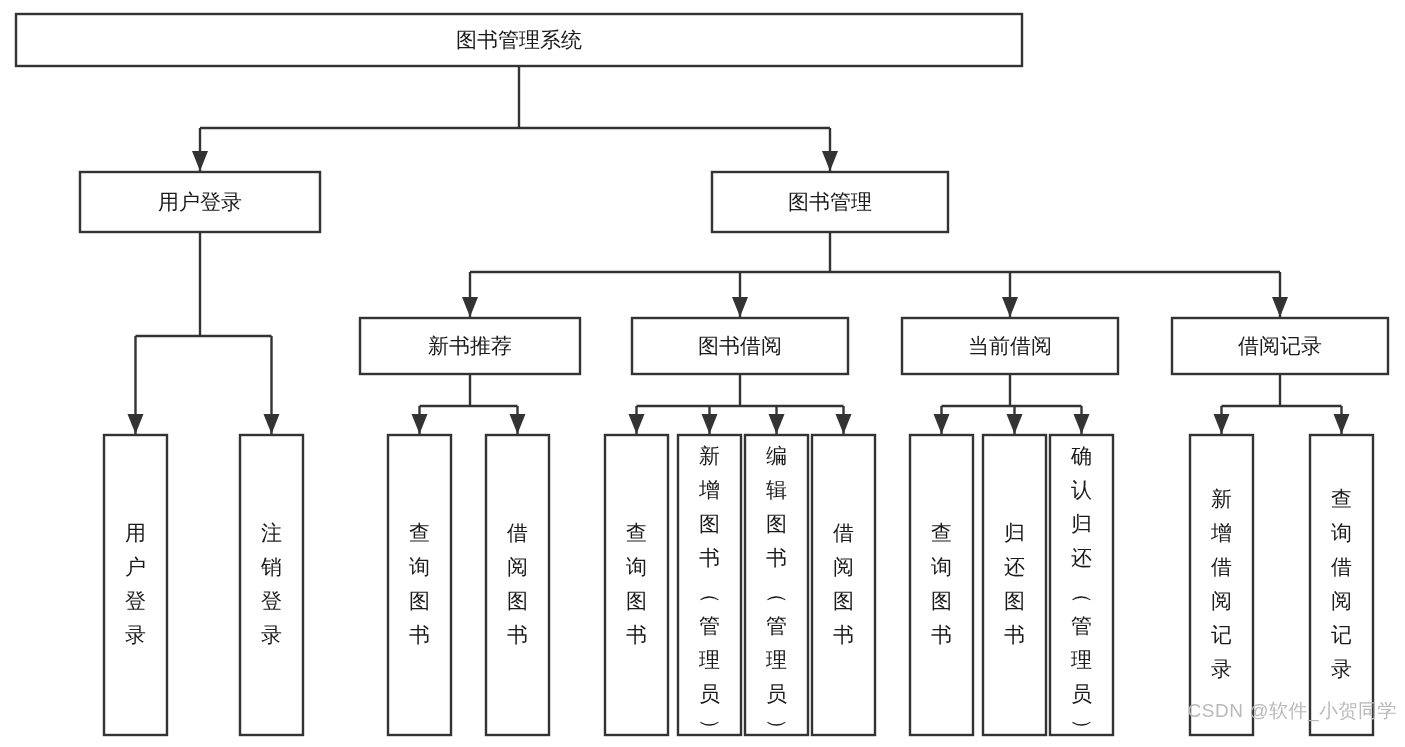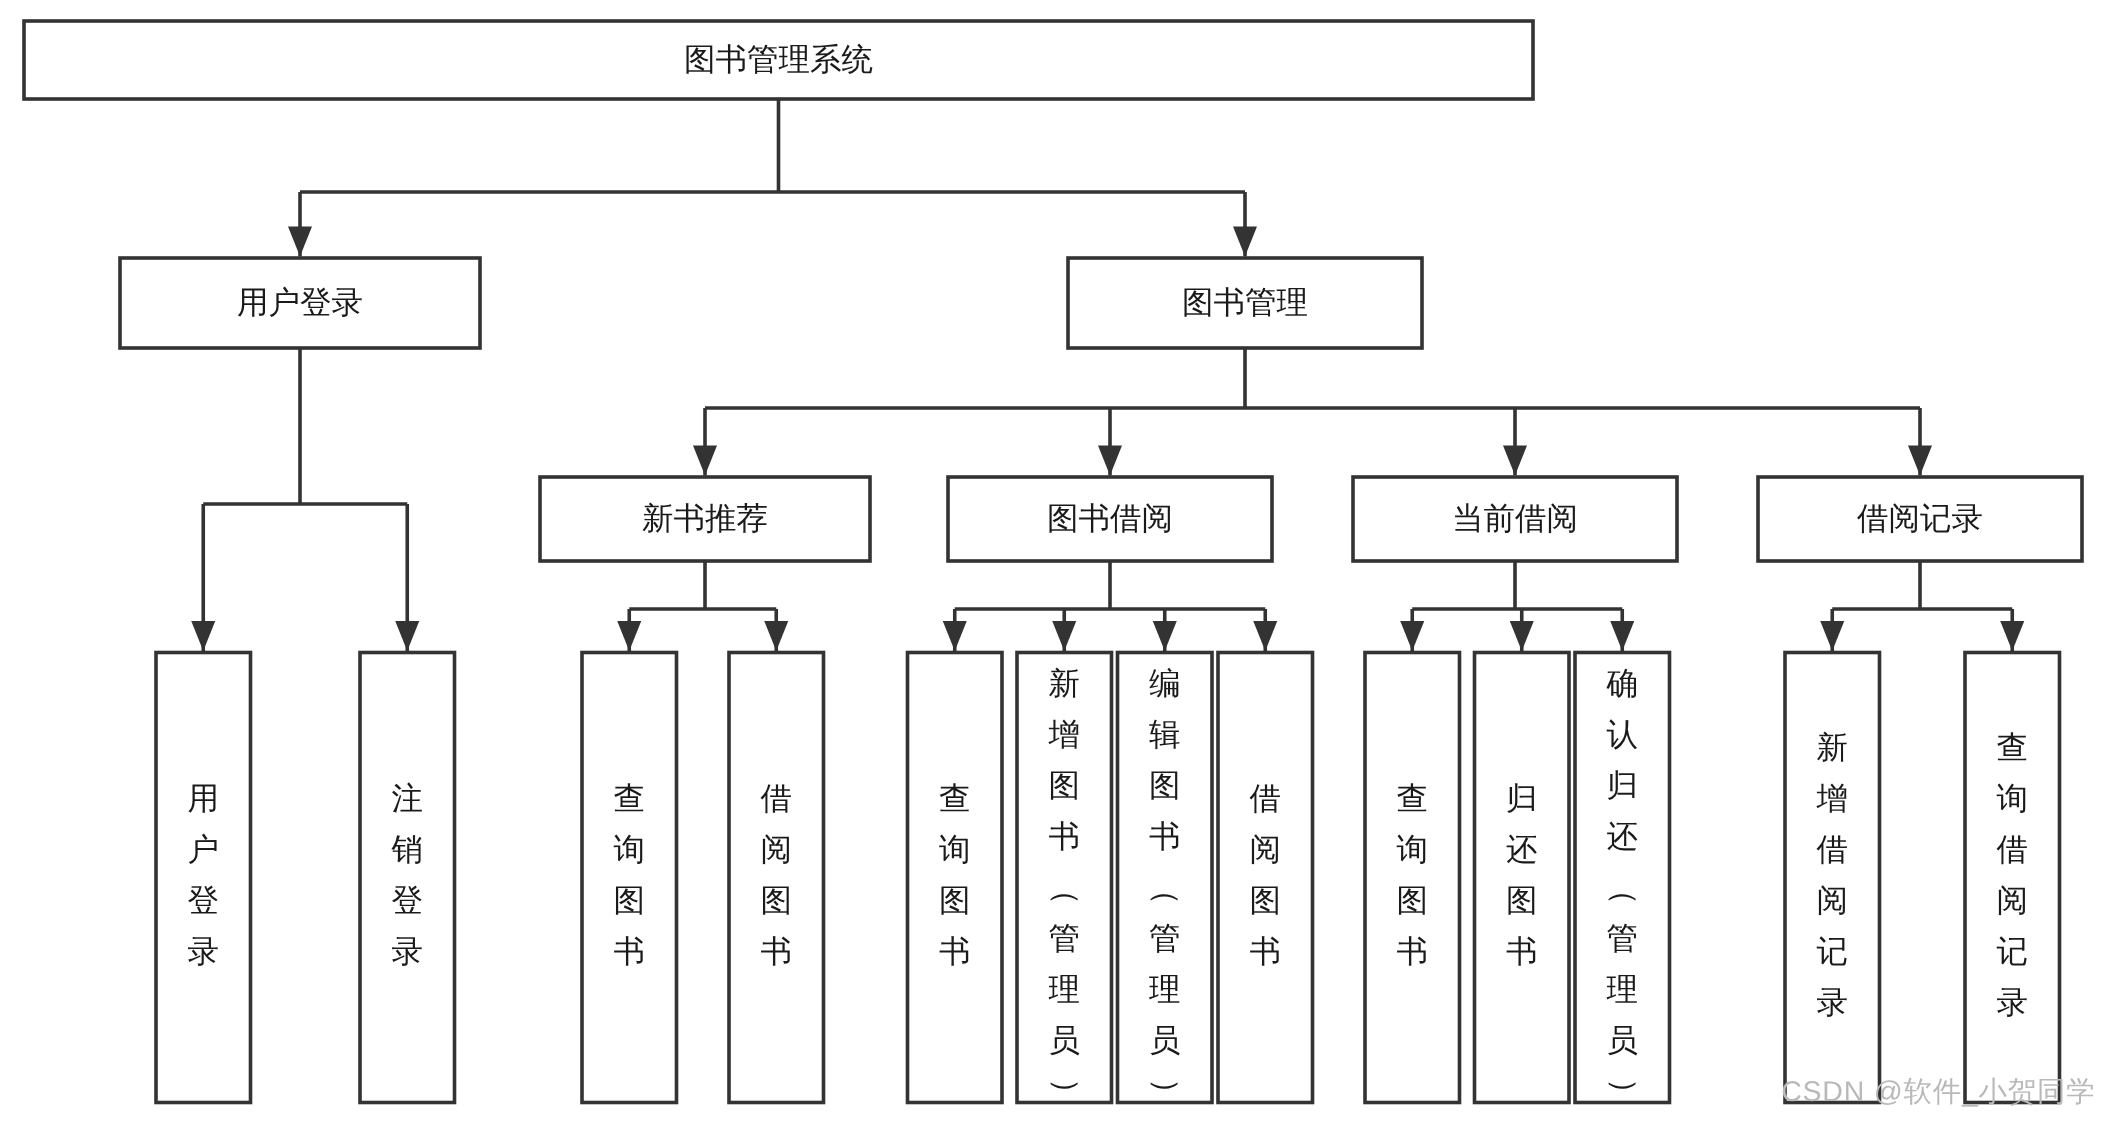--- a/index.html
+++ b/index.html
@@ -50,21 +50,21 @@
   }
   .node-label-v {
     font-family: "Liberation Sans", "DejaVu Sans", sans-serif;
     font-size: 21px;
     fill: #1a1a1a;
     text-anchor: middle;
   }
   .watermark {
     position: absolute;
     right: 8px;
-    bottom: 6px;
+    bottom: 23px;
     font-family: "Liberation Sans", "DejaVu Sans", sans-serif;
     font-size: 19px;
     color: #b9b9b9;
     white-space: nowrap;
     letter-spacing: 0.5px;
     user-select: none;
   }
 </style>
 </head>
 <body>

